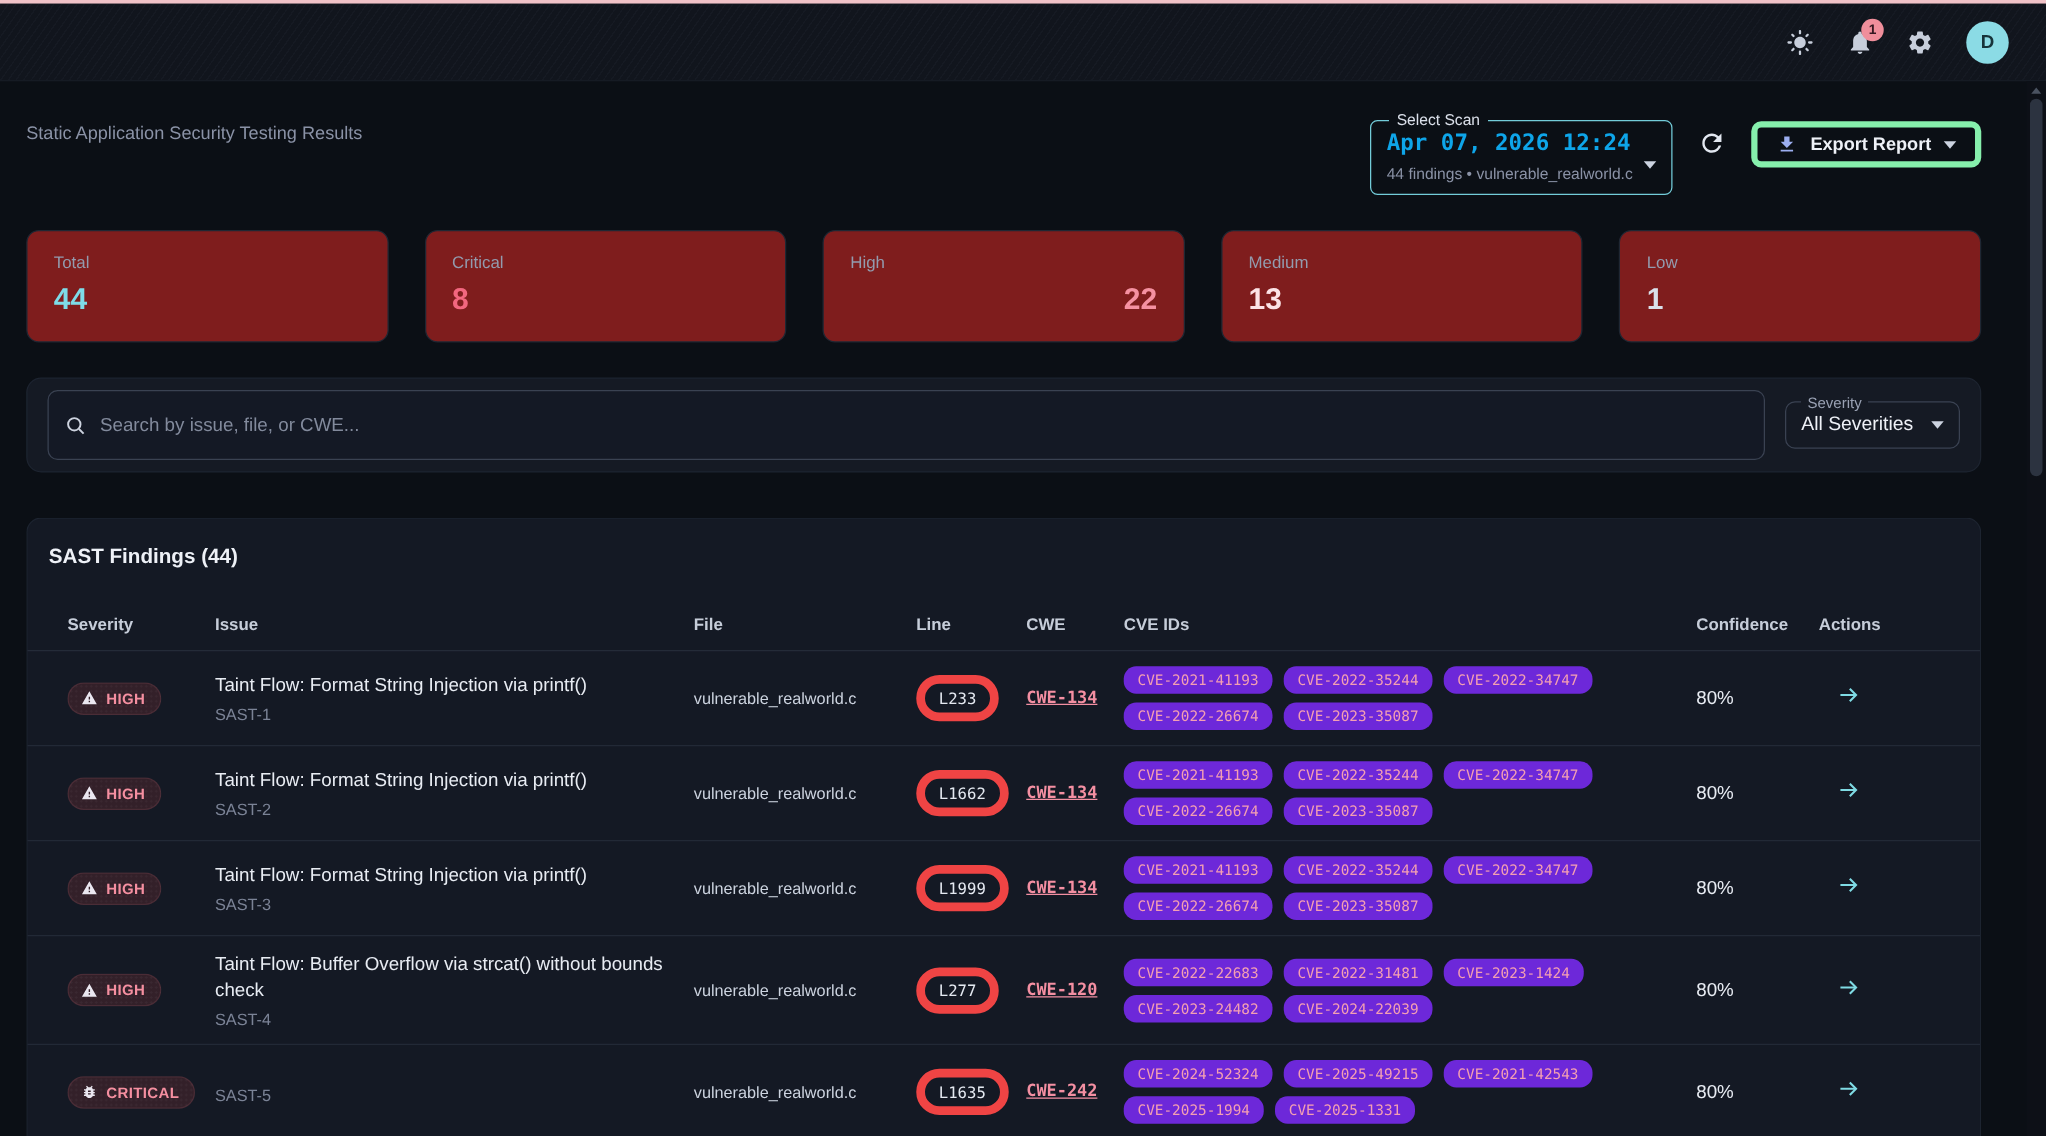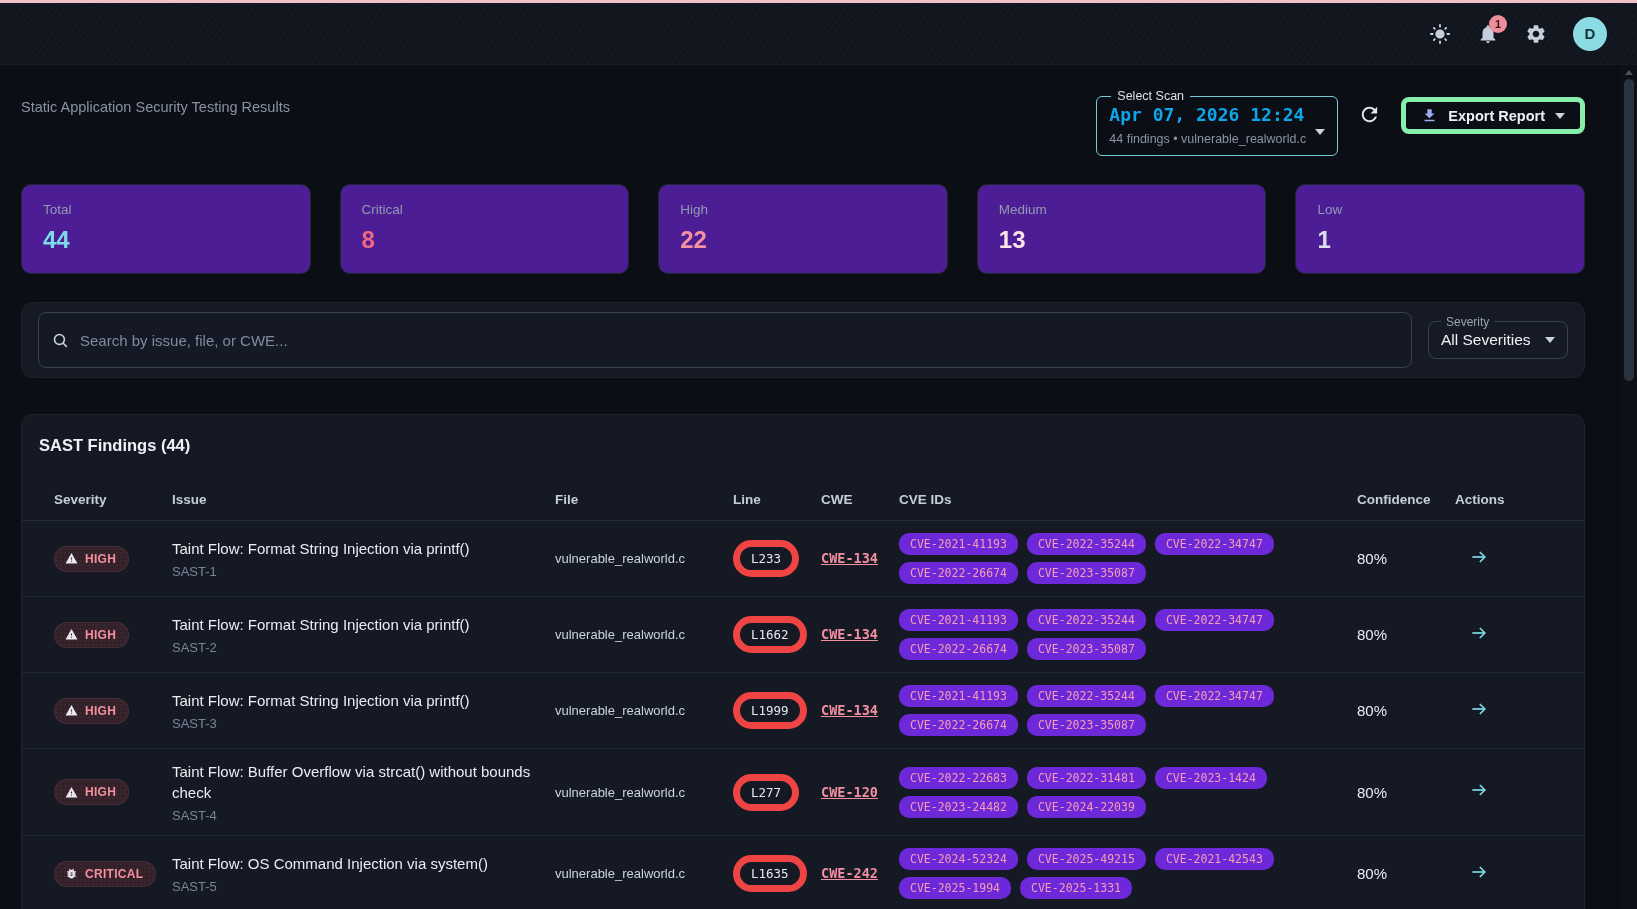--- a/index.html
+++ b/index.html
@@ -50,21 +50,21 @@
   .refresh-btn svg { width:23px; height:23px; fill:#e2e7f0; }
   .export-btn {
     margin-top:8px; height:37px; padding:0 15px; display:flex; align-items:center; gap:10px;
     background:transparent; border:5px solid #86efac; border-radius:8px; cursor:pointer;
     color:#eef1f7; font-size:14.5px; font-weight:600; font-family:"Liberation Sans", sans-serif;
   }
   .export-btn svg { width:17px; height:17px; fill:#9caef0; }
   
   .stats-row { display:flex; gap:29px; margin-top:28px; }
   .stat-card {
-    flex:1; height:90px; background:#4c1d95; border:1px solid #1f2733;
+    flex:1; height:90px; background:#7f1d1d; border:1px solid #1f2733;
     border-radius:10px; padding:17px 21px;
   }
   .stat-label { font-size:13.5px; color:#939bae; }
   .stat-value { font-size:24px; font-weight:700; margin-top:9px; }
   
   .search-card {
     margin-top:28px; background:#151a24; border:1px solid #1d2430; border-radius:12px;
     padding:15px 16px; display:flex; align-items:center; gap:16px; height:76px;
   }
   .search-box {
@@ -189,21 +189,21 @@
     <div class="stat-card">
       <div class="stat-label">Total</div>
       <div class="stat-value" style="color: rgb(126, 220, 232);">44</div>
     </div>
     <div class="stat-card">
       <div class="stat-label">Critical</div>
       <div class="stat-value" style="color: rgb(242, 103, 127);">8</div>
     </div>
     <div class="stat-card">
       <div class="stat-label">High</div>
-      <div class="stat-value" style="color: rgb(245, 145, 161);">22</div>
+      <div class="stat-value" style="color: rgb(245, 145, 161); text-align: right;">22</div>
     </div>
     <div class="stat-card">
       <div class="stat-label">Medium</div>
       <div class="stat-value" style="color: rgb(252, 227, 230);">13</div>
     </div>
     <div class="stat-card">
       <div class="stat-label">Low</div>
       <div class="stat-value" style="color: rgb(217, 224, 234);">1</div>
     </div>
   </div>
@@ -382,21 +382,20 @@
     <div>
       <span class="sev-badge critical">
 
         <svg class="icon-bug" viewBox="0 0 24 24">
                 <path d="M20 8h-2.81c-.45-.78-1.07-1.45-1.82-1.96L17 4.41 15.59 3l-2.17 2.17C12.96 5.06 12.49 5 12 5c-.49 0-.96.06-1.41.17L8.41 3 7 4.41l1.62 1.63C7.88 6.55 7.26 7.22 6.81 8H4v2h2.09c-.05.33-.09.66-.09 1v1H4v2h2v1c0 .34.04.67.09 1H4v2h2.81c1.04 1.79 2.97 3 5.19 3s4.15-1.21 5.19-3H20v-2h-2.09c.05-.33.09-.66.09-1v-1h2v-2h-2v-1c0-.34-.04-.67-.09-1H20V8zm-6 8h-4v-2h4v2zm0-4h-4v-2h4v2z"></path>
               </svg>
         <span>CRITICAL</span>
       </span>
     </div>
     <div>
-      <div class="issue-title">Taint Flow: OS Command Injection via system()</div>
       <div class="issue-id">SAST-5</div>
     </div>
     <div class="col-file">vulnerable_realworld.c</div>
     <div><span class="line-pill">L1635</span></div>
     <div class="col-cwe"><a class="cwe-link">CWE-242</a></div>
     <div class="col-cves">
             <span class="cve-badge">CVE-2024-52324</span>
             <span class="cve-badge">CVE-2025-49215</span>
             <span class="cve-badge">CVE-2021-42543</span>
             <span class="cve-badge">CVE-2025-1994</span>

